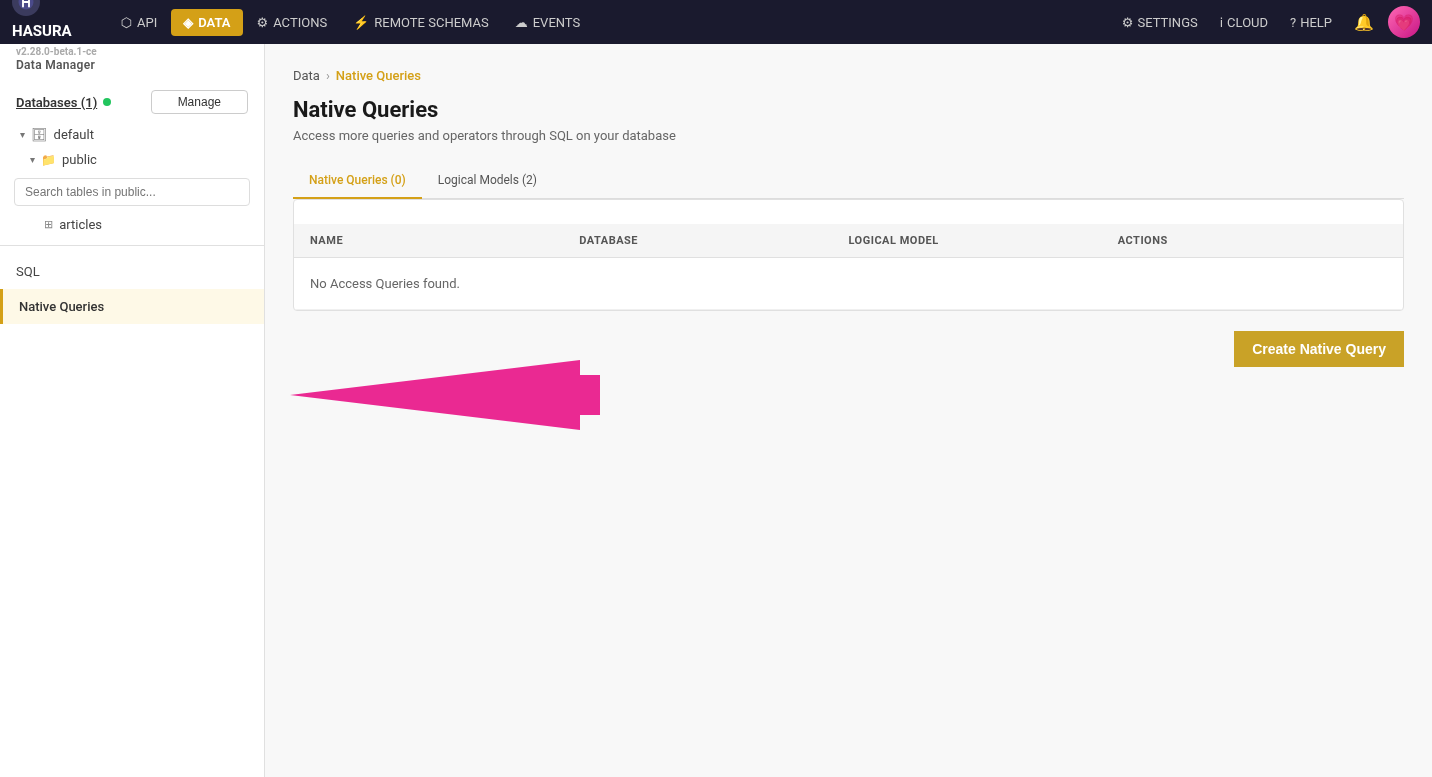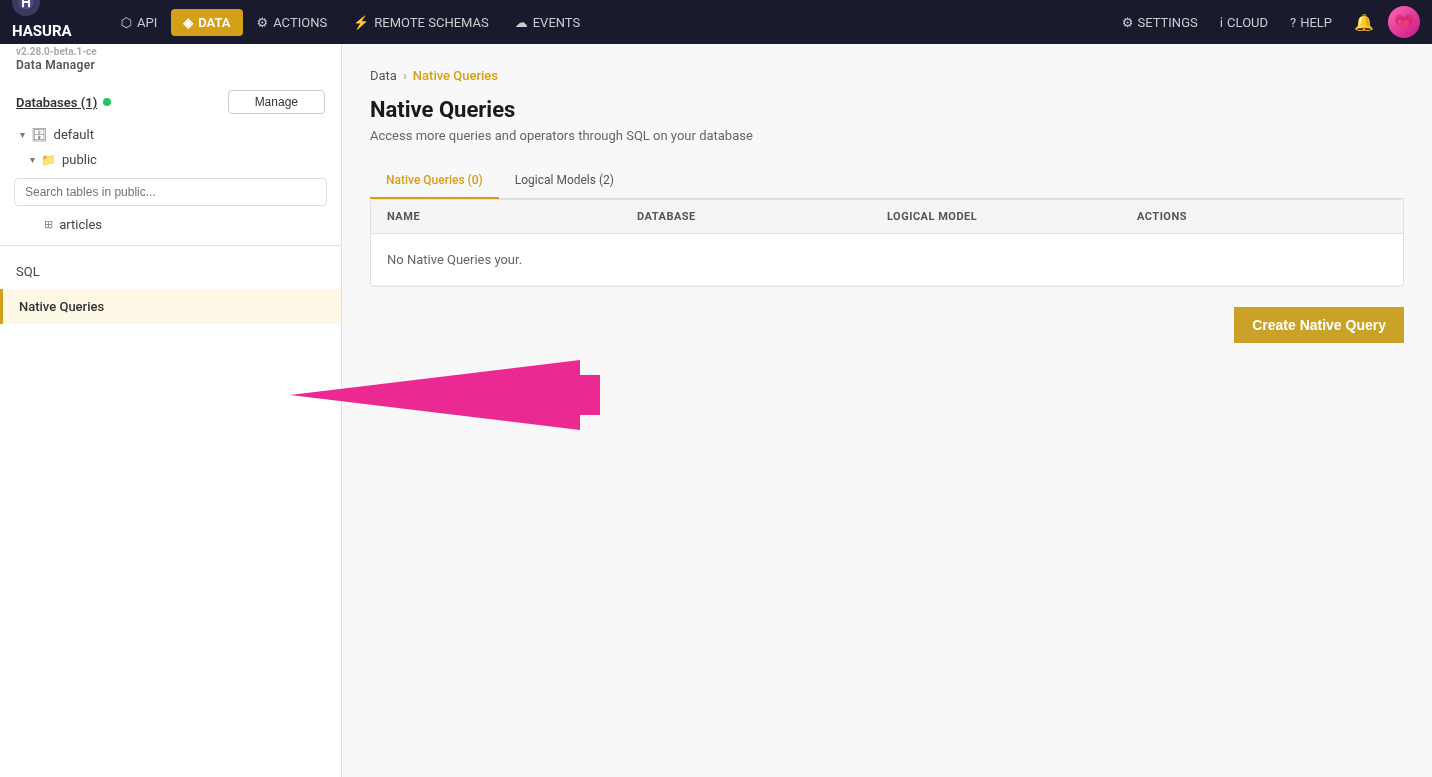--- a/index.html
+++ b/index.html
@@ -92,21 +92,21 @@
 
     
     .layout {
       display: flex;
       margin-top: 44px;
       height: calc(100vh - 44px);
     }
 
     
     .sidebar {
-      width: 342px;
+      width: 265px;
       background: #fff;
       border-right: 1px solid #e0e0e0;
       display: flex;
       flex-direction: column;
       overflow-y: auto;
       flex-shrink: 0;
     }
     .sidebar-section-header {
       padding: 14px 16px 10px;
       font-size: 12px;
@@ -246,20 +246,21 @@
       border-radius: 4px;
       margin-top: 0;
       overflow: hidden;
     }
     .table-header {
       display: grid;
       grid-template-columns: 1fr 1fr 1fr 1fr;
       background: #f5f5f5;
       border-bottom: 1px solid #e0e0e0;
       padding: 10px 16px;
+      margin-top: 24px;
     }
     .table-header-cell {
       font-size: 11px;
       font-weight: 700;
       color: #555;
       letter-spacing: 0.5px;
       text-transform: uppercase;
     }
     .table-empty-row {
       padding: 18px 16px;
@@ -407,21 +408,21 @@
       <div class="tab">Logical Models (2)</div>
     </div>
 
     <div class="table-container">
       <div class="table-header">
         <div class="table-header-cell">NAME</div>
         <div class="table-header-cell">DATABASE</div>
         <div class="table-header-cell">LOGICAL MODEL</div>
         <div class="table-header-cell">ACTIONS</div>
       </div>
-      <div class="table-empty-row">No Native Queries your.</div>
+      <div class="table-empty-row">No Access Queries found.</div>
     </div>
 
     <div class="create-btn-row">
       <button class="create-btn">Create Native Query</button>
     </div>
 
   </main>
 </div>
 
 <div class="annotation-layer">

